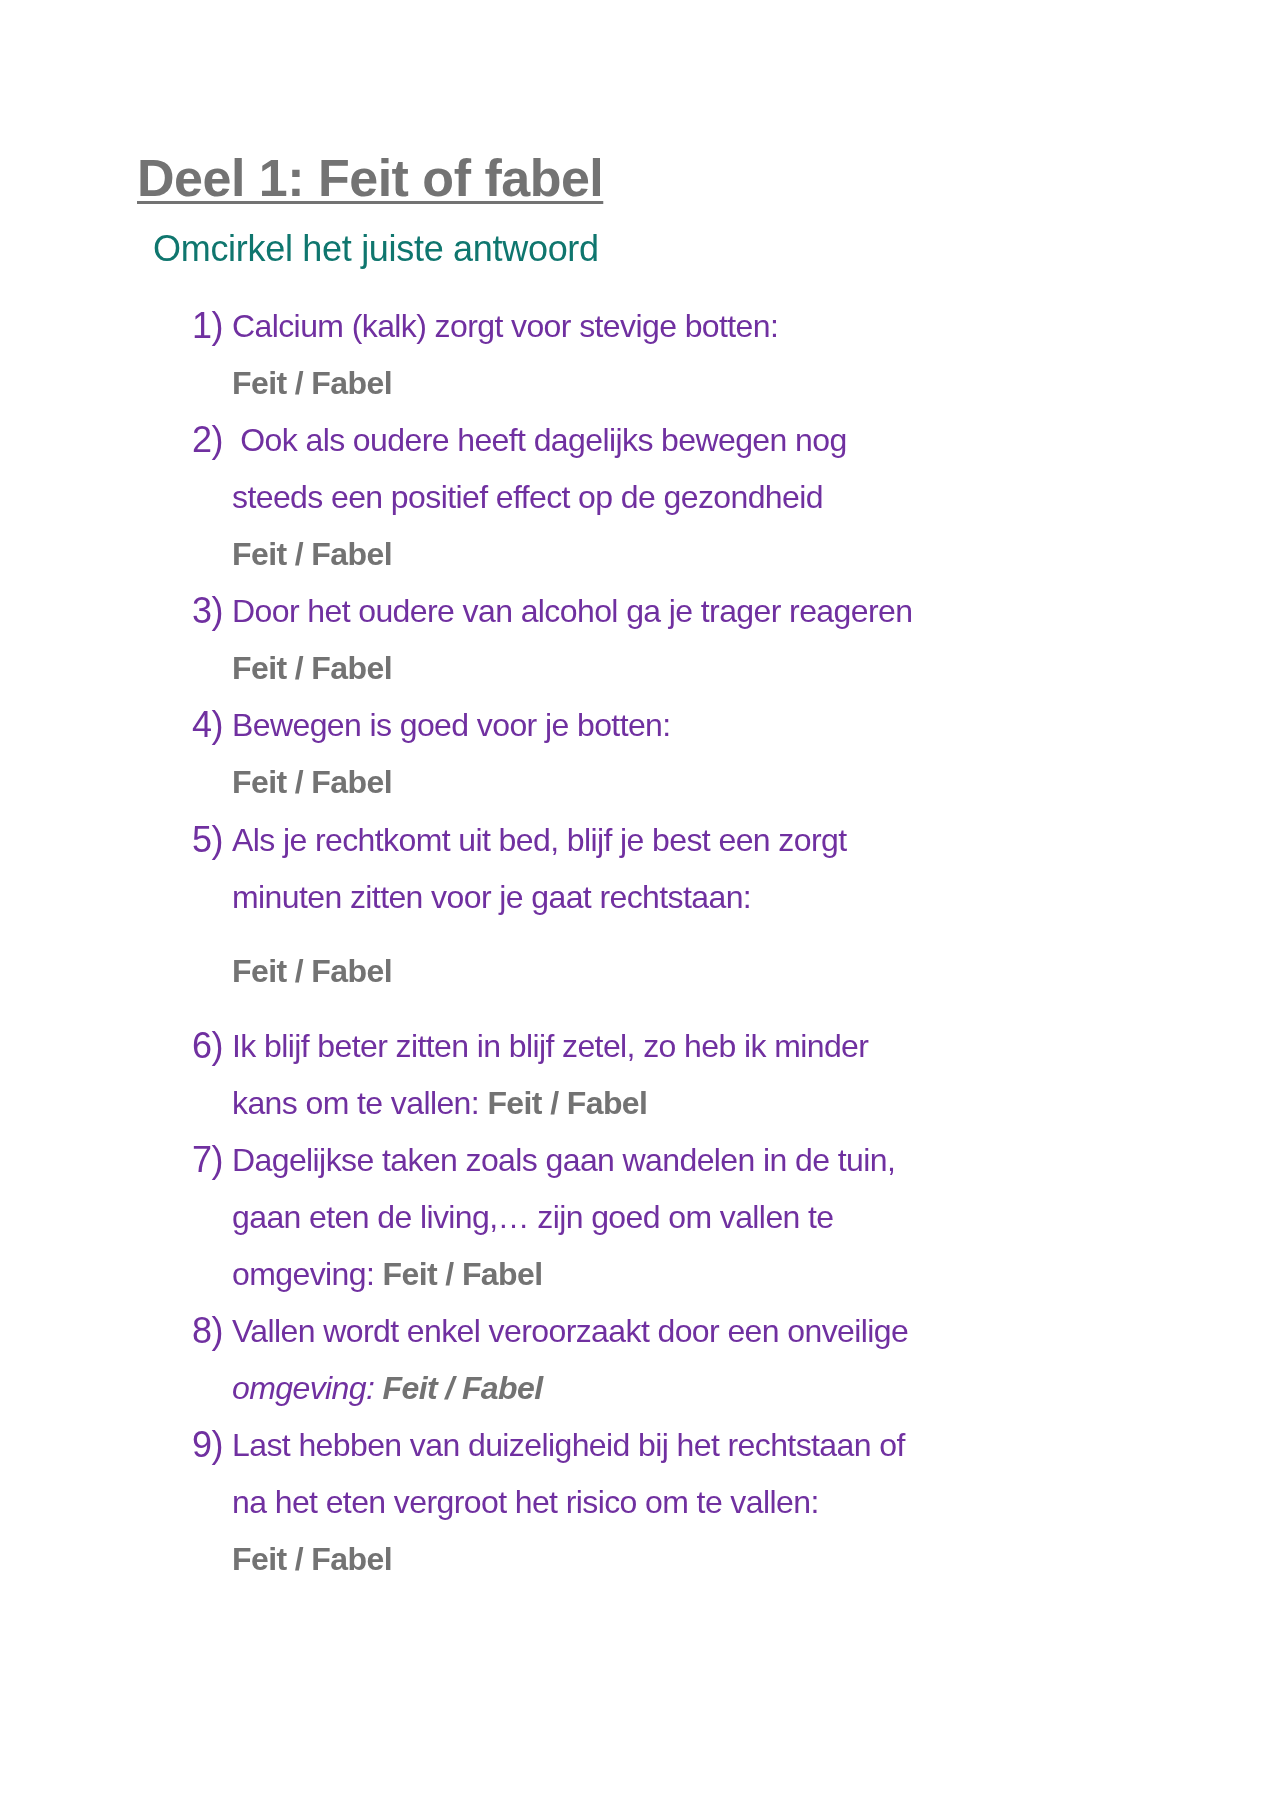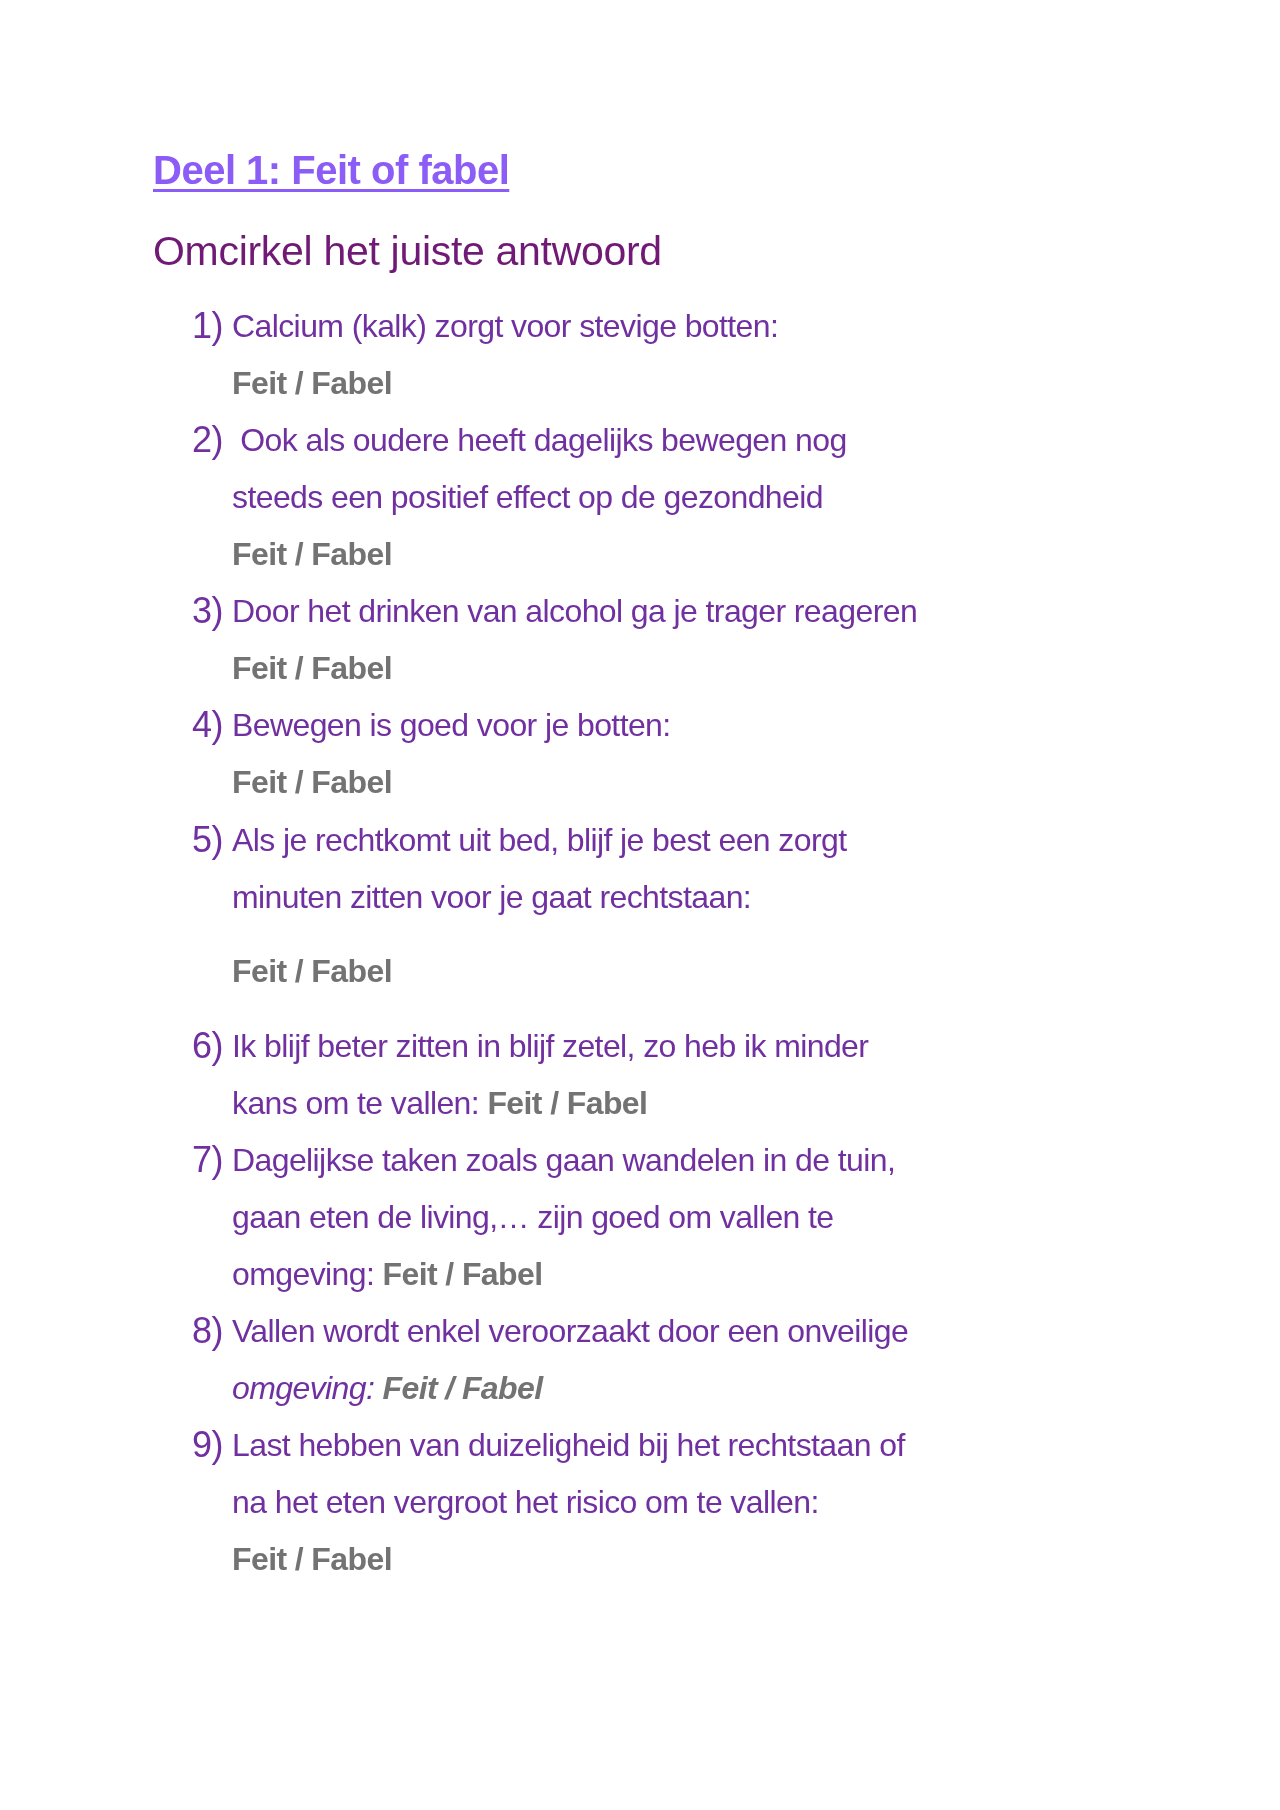--- a/index.html
+++ b/index.html
@@ -16,37 +16,37 @@
     }
     .page {
       position: absolute;
       left: 0; top: 0;
       width: 1280px;
       height: 1810px;
       background: #ffffff;
     }
     .title {
       position: absolute;
-      left: 153px;
+      left: 137px;
       top: 148px;
-      font-size: 40px;
+      font-size: 52px;
       font-weight: bold;
-      color: #8b5cf6;
+      color: #737373;
       text-decoration: underline;
       text-decoration-thickness: 3px;
       text-underline-offset: 5px;
       letter-spacing: -0.5px;
       white-space: nowrap;
     }
     .subtitle {
       position: absolute;
       left: 153px;
       top: 228px;
-      font-size: 41px;
-      color: #701a75;
+      font-size: 36px;
+      color: #0f766e;
       white-space: nowrap;
       letter-spacing: -0.3px;
     }
     .list {
       position: absolute;
       left: 0;
       top: 0;
       width: 1280px;
     }
     .line {
@@ -90,21 +90,21 @@
 
     <div>
       <span class="num" style="top:418px">2)</span>
       <span class="line" style="top:418px; white-space:pre;"> Ook als oudere heeft dagelijks bewegen nog</span>
       <span class="line" style="top:475px">steeds een positief effect op de gezondheid</span>
       <span class="line ans" style="top:532px">Feit / Fabel</span>
     </div>
 
     <div>
       <span class="num" style="top:589px">3)</span>
-      <span class="line" style="top:589px">Door het drinken van alcohol ga je trager reageren</span>
+      <span class="line" style="top:589px">Door het oudere van alcohol ga je trager reageren</span>
       <span class="line ans" style="top:646px">Feit / Fabel</span>
     </div>
 
     <div>
       <span class="num" style="top:703px">4)</span>
       <span class="line" style="top:703px">Bewegen is goed voor je botten:</span>
       <span class="line ans" style="top:760px">Feit / Fabel</span>
     </div>
 
     <div>

